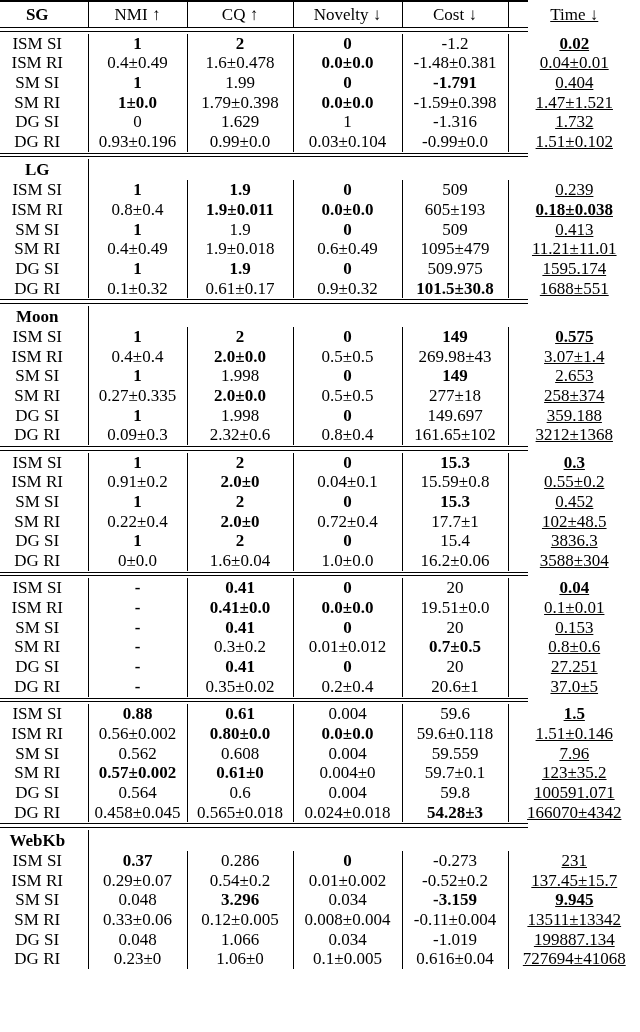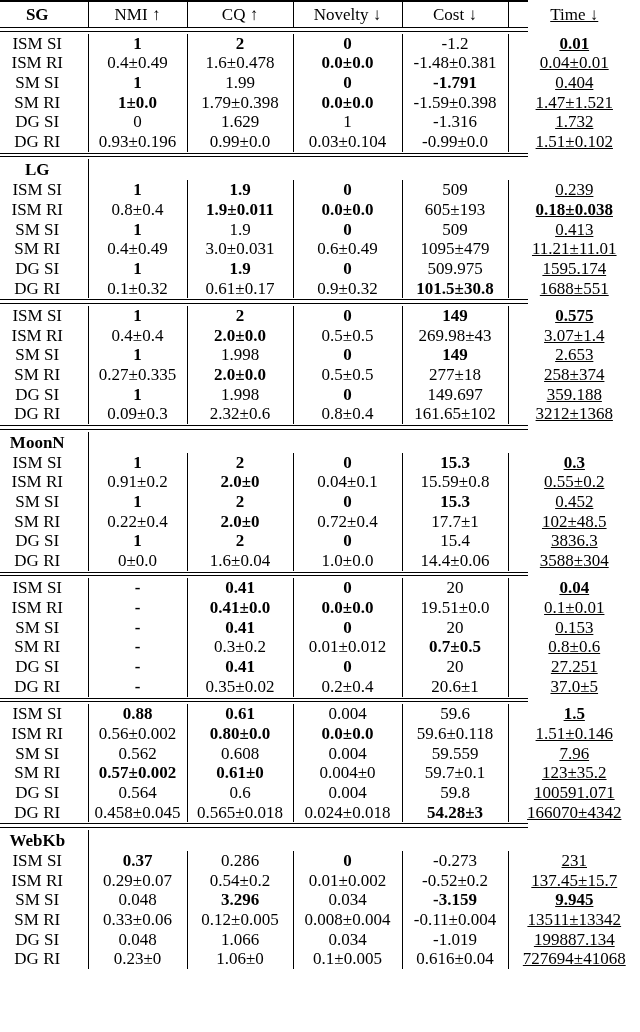--- a/index.html
+++ b/index.html
@@ -73,21 +73,21 @@
           <col style="width: 106px;">
           <col style="width: 132px;">
         </colgroup>
         <tbody>
           <tr class="data-row">
             <td class="c0">ISM SI</td>
             <td class="bold">1</td>
             <td class="bold">2</td>
             <td class="bold">0</td>
             <td>-1.2</td>
-            <td class="bold">0.01</td>
+            <td class="bold">0.02</td>
           </tr>
           <tr class="data-row">
             <td class="c0">ISM RI</td>
             <td>0.4±0.49</td>
             <td>1.6±0.478</td>
             <td class="bold">0.0±0.0</td>
             <td>-1.48±0.381</td>
             <td>0.04±0.01</td>
           </tr>
           <tr class="data-row">
@@ -159,21 +159,21 @@
             <td class="c0">SM SI</td>
             <td class="bold">1</td>
             <td>1.9</td>
             <td class="bold">0</td>
             <td>509</td>
             <td>0.413</td>
           </tr>
           <tr class="data-row">
             <td class="c0">SM RI</td>
             <td>0.4±0.49</td>
-            <td>3.0±0.031</td>
+            <td>1.9±0.018</td>
             <td>0.6±0.49</td>
             <td>1095±479</td>
             <td>11.21±11.01</td>
           </tr>
           <tr class="data-row">
             <td class="c0">DG SI</td>
             <td class="bold">1</td>
             <td class="bold">1.9</td>
             <td class="bold">0</td>
             <td>509.975</td>
@@ -193,20 +193,24 @@
       <table class="grid">
         <colgroup>
           <col style="width: 88px;">
           <col style="width: 99px;">
           <col style="width: 106px;">
           <col style="width: 109px;">
           <col style="width: 106px;">
           <col style="width: 132px;">
         </colgroup>
         <tbody>
+          <tr class="label-row">
+            <td class="c0 bold">Moon</td>
+            <td class="rest" colspan="5"></td>
+          </tr>
           <tr class="data-row">
             <td class="c0">ISM SI</td>
             <td class="bold">1</td>
             <td class="bold">2</td>
             <td class="bold">0</td>
             <td class="bold">149</td>
             <td class="bold">0.575</td>
           </tr>
           <tr class="data-row">
             <td class="c0">ISM RI</td>
@@ -254,24 +258,20 @@
       <table class="grid">
         <colgroup>
           <col style="width: 88px;">
           <col style="width: 99px;">
           <col style="width: 106px;">
           <col style="width: 109px;">
           <col style="width: 106px;">
           <col style="width: 132px;">
         </colgroup>
         <tbody>
-          <tr class="label-row">
-            <td class="c0 bold">MoonN</td>
-            <td class="rest" colspan="5"></td>
-          </tr>
           <tr class="data-row">
             <td class="c0">ISM SI</td>
             <td class="bold">1</td>
             <td class="bold">2</td>
             <td class="bold">0</td>
             <td class="bold">15.3</td>
             <td class="bold">0.3</td>
           </tr>
           <tr class="data-row">
             <td class="c0">ISM RI</td>
@@ -303,21 +303,21 @@
             <td class="bold">2</td>
             <td class="bold">0</td>
             <td>15.4</td>
             <td>3836.3</td>
           </tr>
           <tr class="data-row">
             <td class="c0">DG RI</td>
             <td>0±0.0</td>
             <td>1.6±0.04</td>
             <td>1.0±0.0</td>
-            <td>14.4±0.06</td>
+            <td>16.2±0.06</td>
             <td>3588±304</td>
           </tr>
         </tbody>
       </table>
       <div class="section-divider"></div>
       <table class="grid">
         <colgroup>
           <col style="width: 88px;">
           <col style="width: 99px;">
           <col style="width: 106px;">

